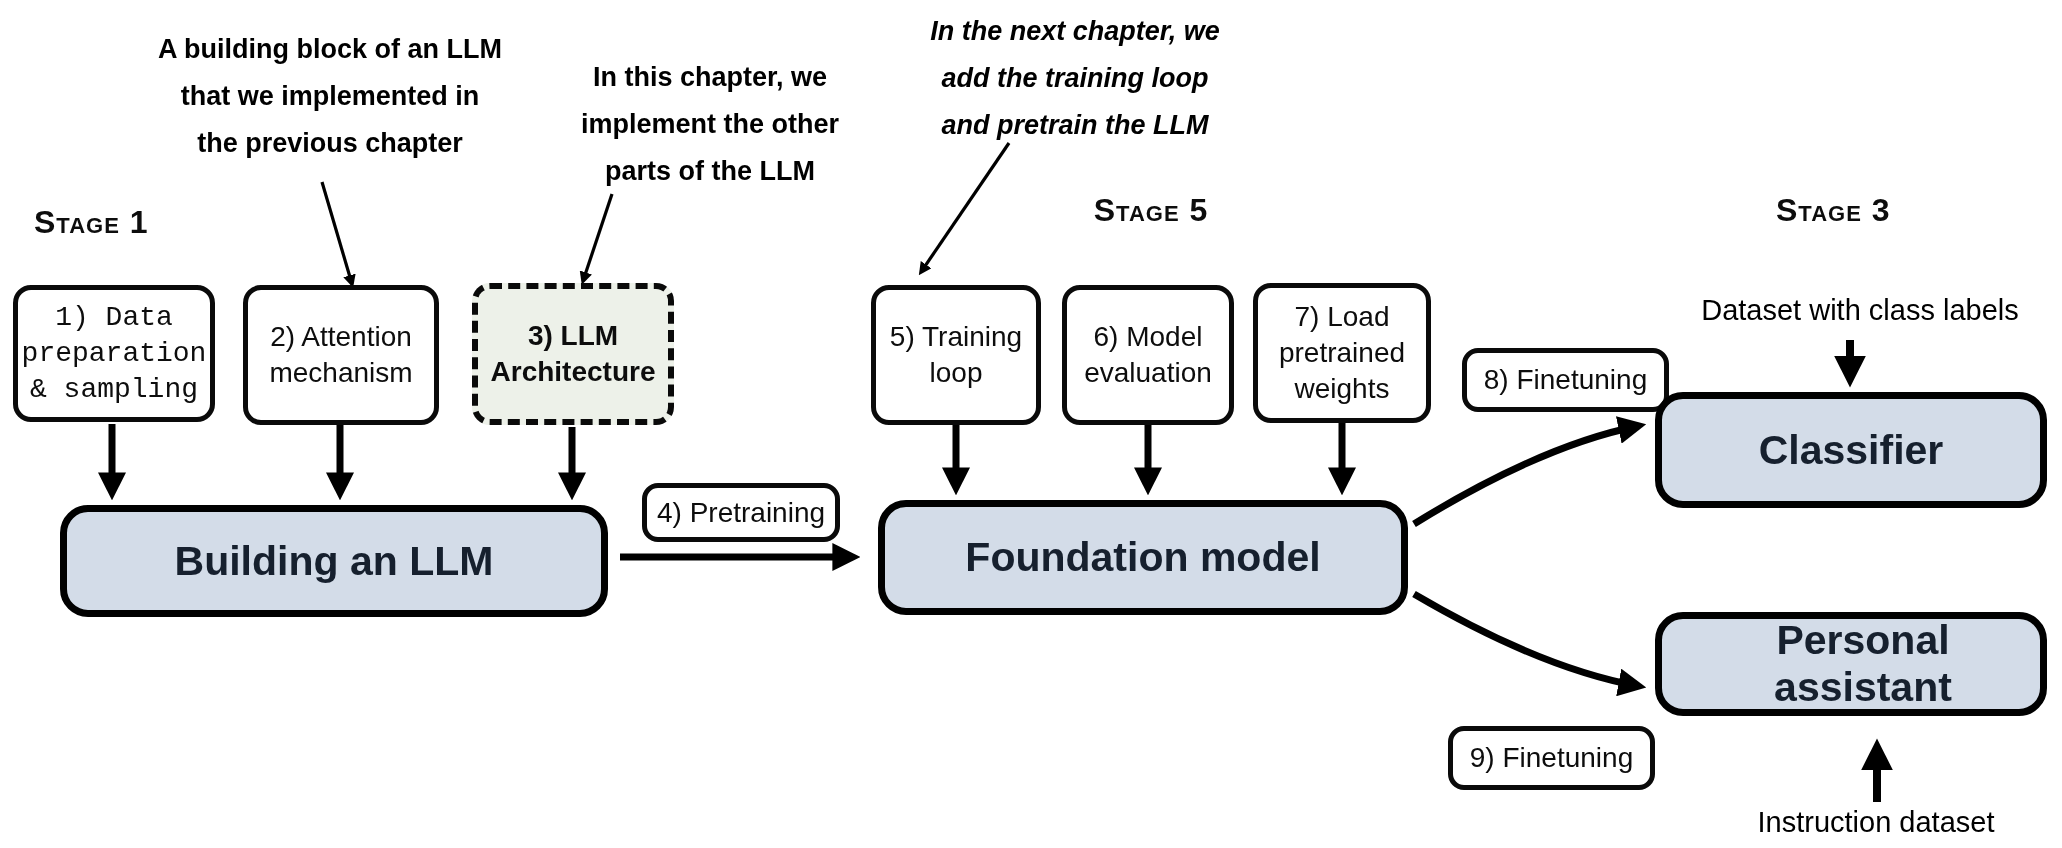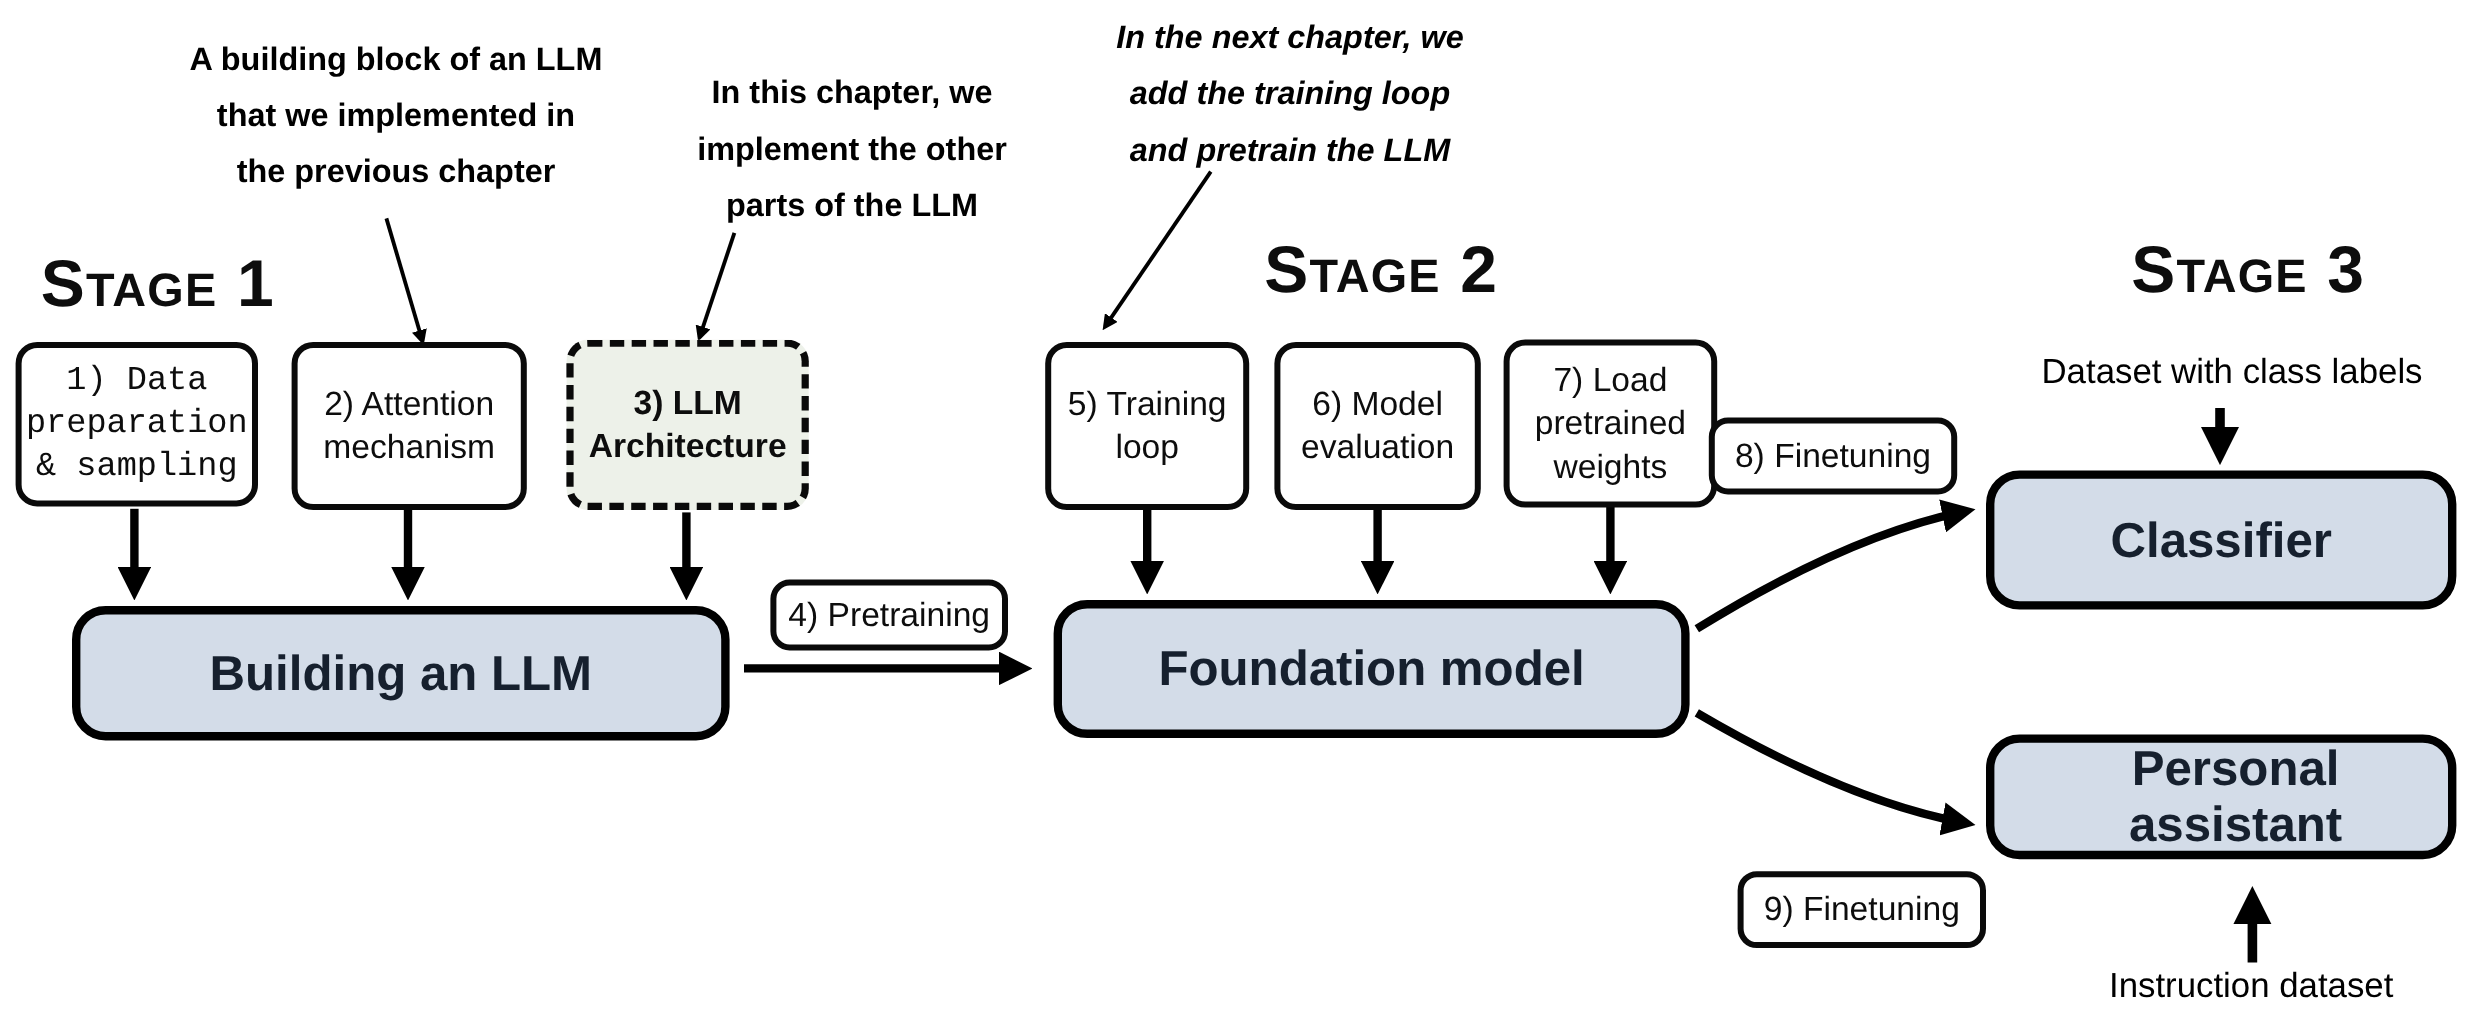--- a/index.html
+++ b/index.html
@@ -9,21 +9,21 @@
     background:#ffffff;
     font-family:"Liberation Sans","DejaVu Sans",sans-serif;
     color:#111111;
     overflow:hidden;
   }
   .arrows{position:absolute;left:0;top:0;width:2062px;height:848px;}
   .stage-label{
     position:absolute;
     font-variant:small-caps;
     font-weight:bold;
-    font-size:55px;
+    font-size:32px;
     letter-spacing:1px;
     color:#0d0d0d;
     white-space:nowrap;
   }
   .note{
     position:absolute;
     font-weight:bold;
     font-size:27px;
     line-height:47px;
     text-align:center;
@@ -98,21 +98,21 @@
     <path d="M1342,422 L1342,487" stroke="#000" stroke-width="7" fill="none" marker-end="url(#head)"></path>
 
     <path d="M1414,524 Q1540,446 1638,426" stroke="#000" stroke-width="7" fill="none" marker-end="url(#head)"></path>
     <path d="M1414,594 Q1540,668 1638,686" stroke="#000" stroke-width="7" fill="none" marker-end="url(#head)"></path>
 
     <path d="M1850,340 L1850,378" stroke="#000" stroke-width="8" fill="none" marker-end="url(#head)"></path>
     <path d="M1877,802 L1877,748" stroke="#000" stroke-width="8" fill="none" marker-end="url(#head)"></path>
   </svg>
 
   <div class="stage-label" style="left:34px;top:204px;">Stage 1</div>
-  <div class="stage-label" style="left:1046px;top:192px;width:210px;text-align:center;">Stage 2</div>
+  <div class="stage-label" style="left:1046px;top:192px;width:210px;text-align:center;">Stage 5</div>
   <div class="stage-label" style="left:1776px;top:192px;width:210px;">Stage 3</div>
 
   <div class="note" style="left:128px;top:26px;width:404px;">A building block of an LLM<br>that we implemented in<br>the previous chapter</div>
   <div class="note" style="left:548px;top:54px;width:324px;">In this chapter, we<br>implement the other<br>parts of the LLM</div>
   <div class="note" style="left:898px;top:8px;width:354px;font-style:italic;">In the next chapter, we<br>add the training loop<br>and pretrain the LLM</div>
 
   <div class="step" style="left:13px;top:285px;width:202px;height:137px;font-family:Liberation Mono, monospace;">
     <span>1) Data<br>preparation<br>&amp; sampling</span>
   </div>
   <div class="step" style="left:243px;top:285px;width:196px;height:140px;">
@@ -129,21 +129,21 @@
   <div class="step" style="left:871px;top:285px;width:170px;height:140px;">
     <span>5) Training<br>loop</span>
   </div>
   <div class="step" style="left:1062px;top:285px;width:172px;height:140px;">
     <span>6) Model<br>evaluation</span>
   </div>
   <div class="step" style="left:1253px;top:283px;width:178px;height:140px;">
     <span>7) Load<br>pretrained<br>weights</span>
   </div>
 
-  <div class="step" style="left:1424px;top:348px;width:207px;height:64px;border-radius:16px;">
+  <div class="step" style="left:1462px;top:348px;width:207px;height:64px;border-radius:16px;">
     <span>8) Finetuning</span>
   </div>
   <div class="step" style="left:1448px;top:726px;width:207px;height:64px;border-radius:16px;">
     <span>9) Finetuning</span>
   </div>
 
   <div class="model-box" style="left:60px;top:505px;width:548px;height:112px;">
     <span>Building an LLM</span>
   </div>
   <div class="model-box" style="left:878px;top:500px;width:530px;height:115px;">

